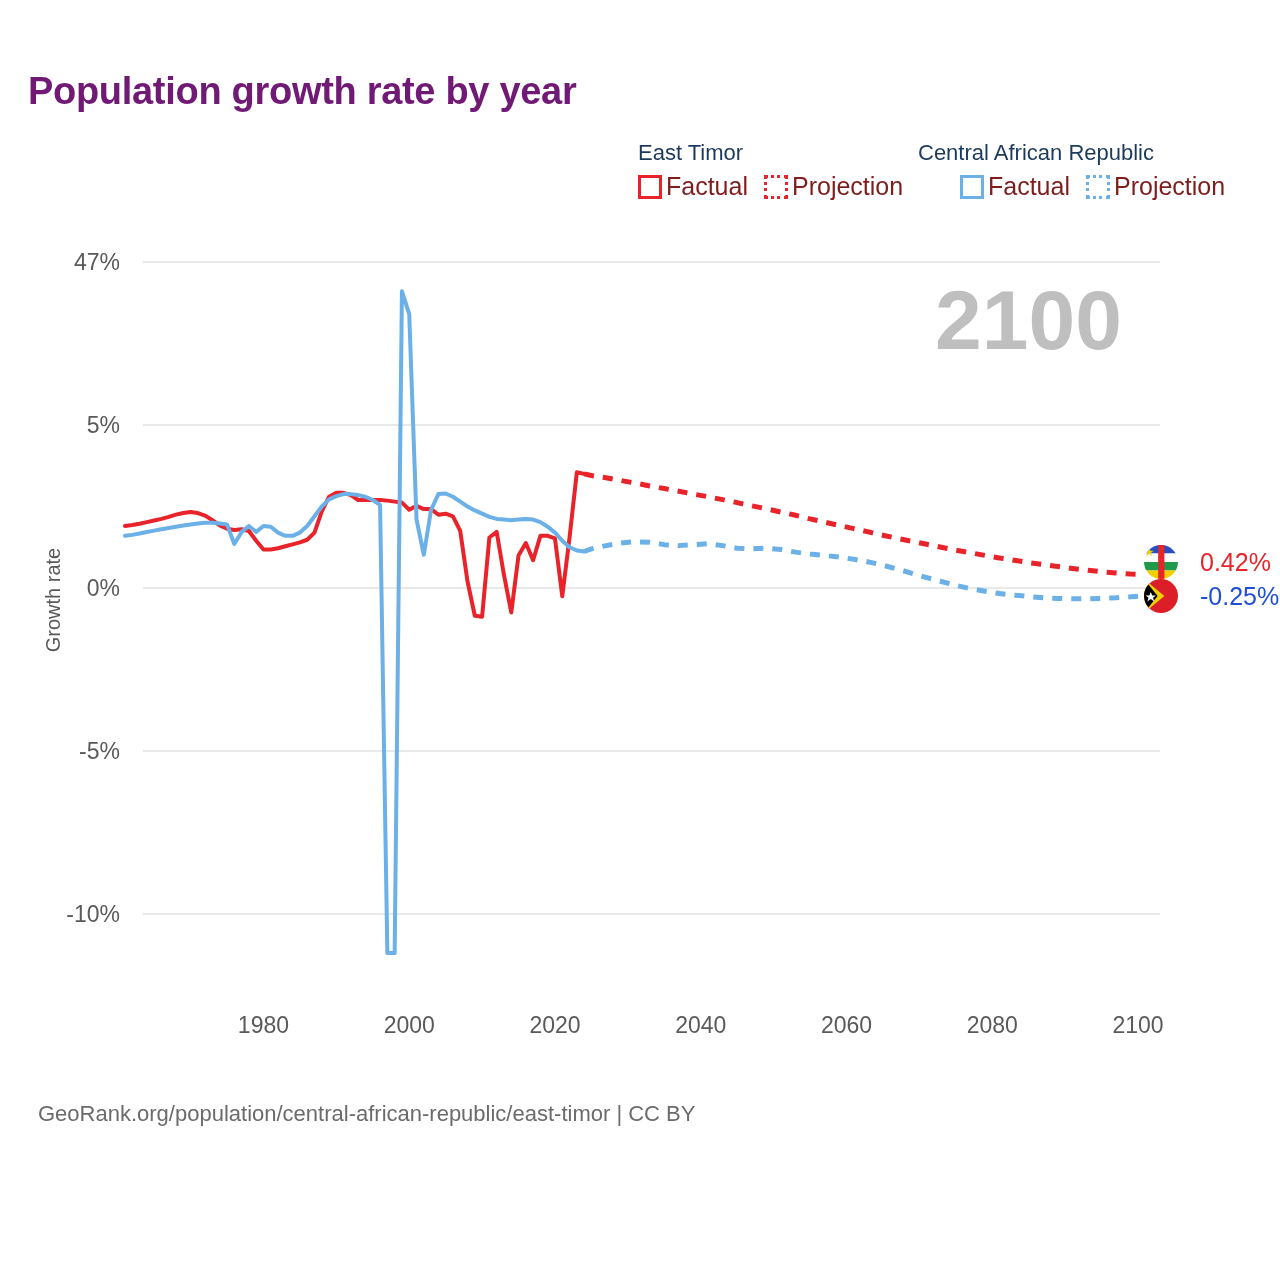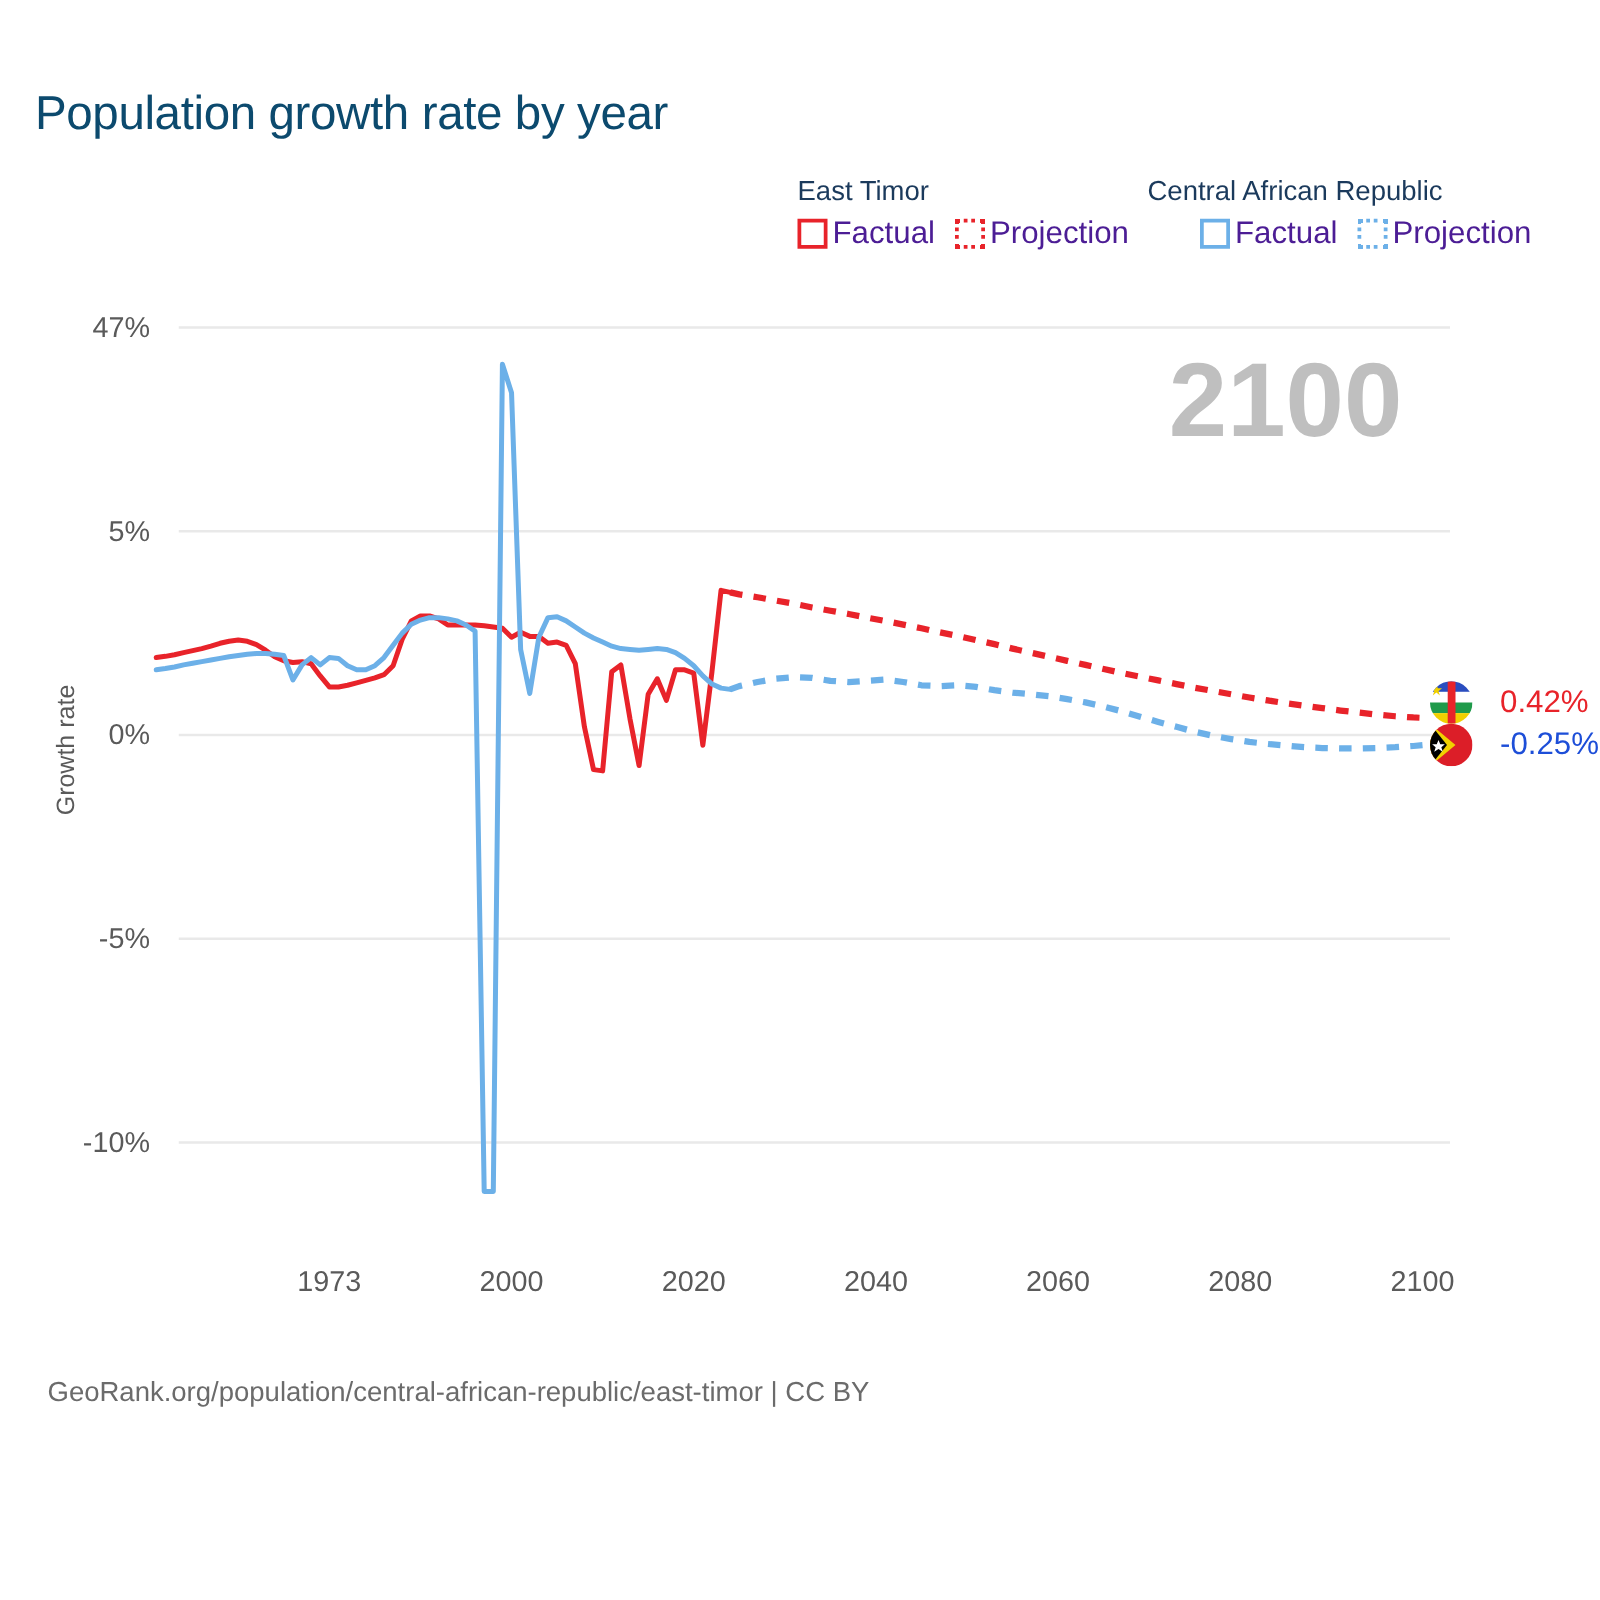--- a/index.html
+++ b/index.html
@@ -6,21 +6,21 @@
   body{
     width:1280px;height:1280px;
     background:#ffffff;
     font-family:"Liberation Sans","DejaVu Sans",sans-serif;
     color:#1d3557;
     overflow:hidden;
     position:relative;
   }
   #page-title{
     position:absolute;left:28px;top:70px;
-    font-size:38px;font-weight:normal;color:#0c4a6e;
+    font-size:38px;font-weight:bold;color:#701a75;
     letter-spacing:-0.3px;
   }
   
   #legend{
     position:absolute;right:40px;top:140px;
     display:flex;flex-direction:column;align-items:flex-end;
   }
   .legend-names{display:flex;flex-direction:row;}
   .legend-entries{display:flex;flex-direction:row;margin-top:6px;}
   .legend-group-name{
@@ -32,21 +32,21 @@
   .legend-group.car{width:322px;}
   .legend-group.tls{width:280px;}
   .legend-item{display:flex;flex-direction:row;align-items:center;margin-right:16px;}
   .swatch{
     width:24px;height:24px;margin-right:4px;box-sizing:border-box;background:#fff;
   }
   .swatch.solid-red{border:3px solid #e8232a;}
   .swatch.dot-red{border:3px dotted #e8232a;}
   .swatch.solid-blue{border:3px solid #6cb0e8;}
   .swatch.dot-blue{border:3px dotted #6cb0e8;}
-  .legend-label{font-size:25px;color:#4c1d95;}
+  .legend-label{font-size:25px;color:#7f1d1d;}
   
   #plot-area{position:absolute;left:0;top:0;width:1280px;height:1280px;}
   #watermark{
     position:absolute;left:935px;top:272px;
     font-size:84px;font-weight:bold;color:#bfbfbf;
     letter-spacing:0px;
   }
   .ytick{
     position:absolute;right:0;
     font-size:23px;color:#5a5a5a;
@@ -138,21 +138,21 @@
 
   <div id="ytick-layer">
       <div class="ytick" style="left: 30px; top: 262px;">47%</div>
       <div class="ytick" style="left: 30px; top: 425px;">5%</div>
       <div class="ytick" style="left: 30px; top: 588px;">0%</div>
       <div class="ytick" style="left: 30px; top: 751px;">-5%</div>
       <div class="ytick" style="left: 30px; top: 914px;">-10%</div>
     </div>
   <div id="ylabel">Growth rate</div>
   <div id="xtick-layer">
-      <div class="xtick" style="left: 263.468px;">1973</div>
+      <div class="xtick" style="left: 263.468px;">1980</div>
       <div class="xtick" style="left: 409.223px;">2000</div>
       <div class="xtick" style="left: 554.978px;">2020</div>
       <div class="xtick" style="left: 700.734px;">2040</div>
       <div class="xtick" style="left: 846.489px;">2060</div>
       <div class="xtick" style="left: 992.245px;">2080</div>
       <div class="xtick" style="left: 1138px;">2100</div>
     </div>
 
   <div class="endflag" id="flag-car" style="left:1144px;top:562px;">
     <svg viewBox="0 0 60 60" width="34" height="34">

